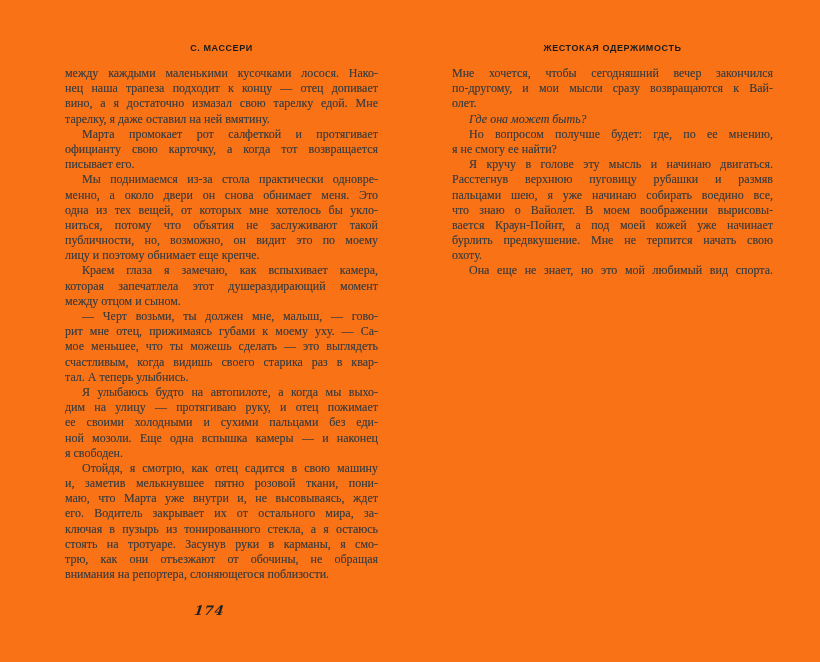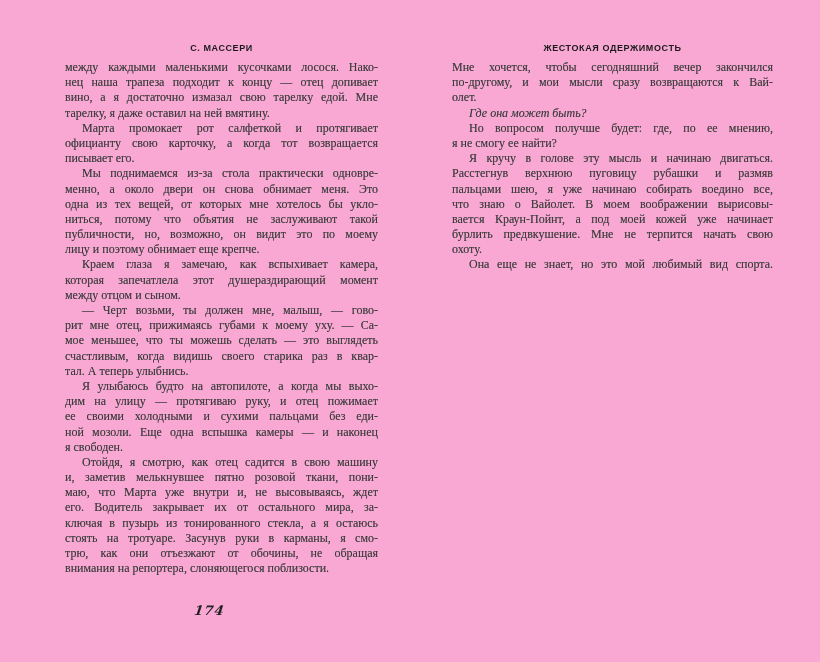--- a/index.html
+++ b/index.html
@@ -4,39 +4,39 @@
 <style>
   html, body {
     margin: 0;
     padding: 0;
     background: #ffffff;
   }
   .viewport {
     position: relative;
     width: 820px;
     height: 662px;
-    background: #f9a8d4;
+    background: #f97316;
     overflow: hidden;
     font-family: "Liberation Serif", "DejaVu Serif", serif;
   }
   .running-head {
     position: absolute;
     font-family: "Liberation Sans", "DejaVu Sans", sans-serif;
     font-weight: 700;
     font-size: 9px;
     line-height: 10px;
     letter-spacing: 0.6px;
     color: #1a1a1a;
     text-align: center;
   }
   .running-head.left  { left: 65px;  top: 43px; width: 313px; }
   .running-head.right { left: 452px; top: 43px; width: 321px; }
   .page-body {
     position: absolute;
-    top: 60px;
+    top: 66px;
     color: #3c3c3c;
     font-size: 12px;
     text-shadow: 0 0 0.4px rgba(70,70,70,0.55);
   }
   .page-body.left  { left: 65px;  width: 313px; }
   .page-body.right { left: 452px; width: 321px; }
   .line {
     height: 15.2px;
     line-height: 15.2px;
     text-align: justify;

